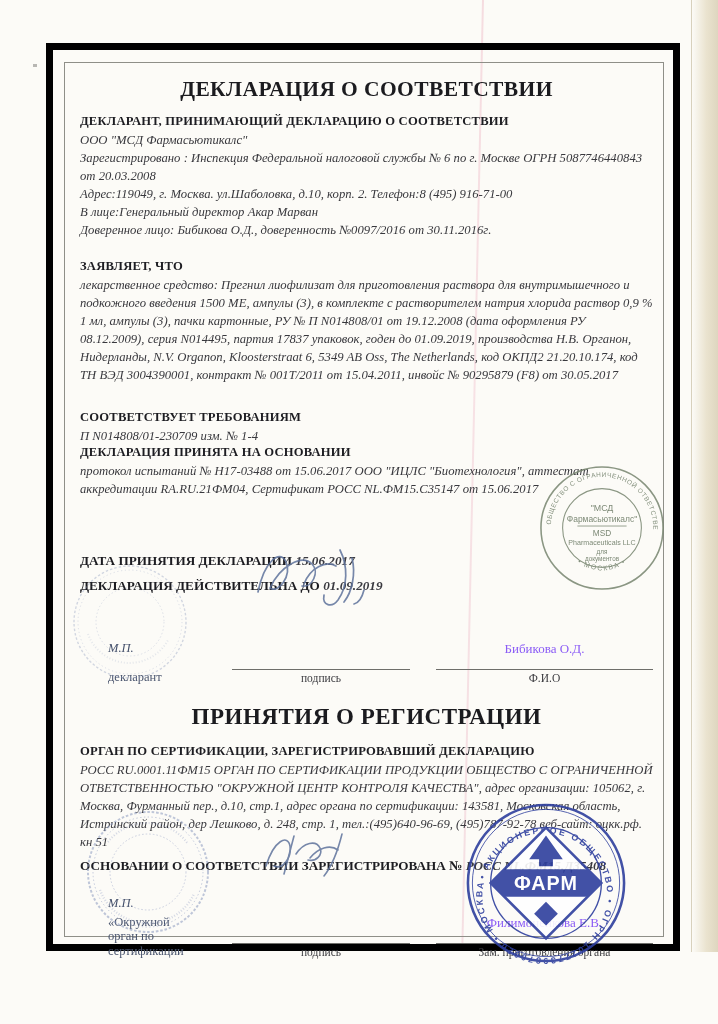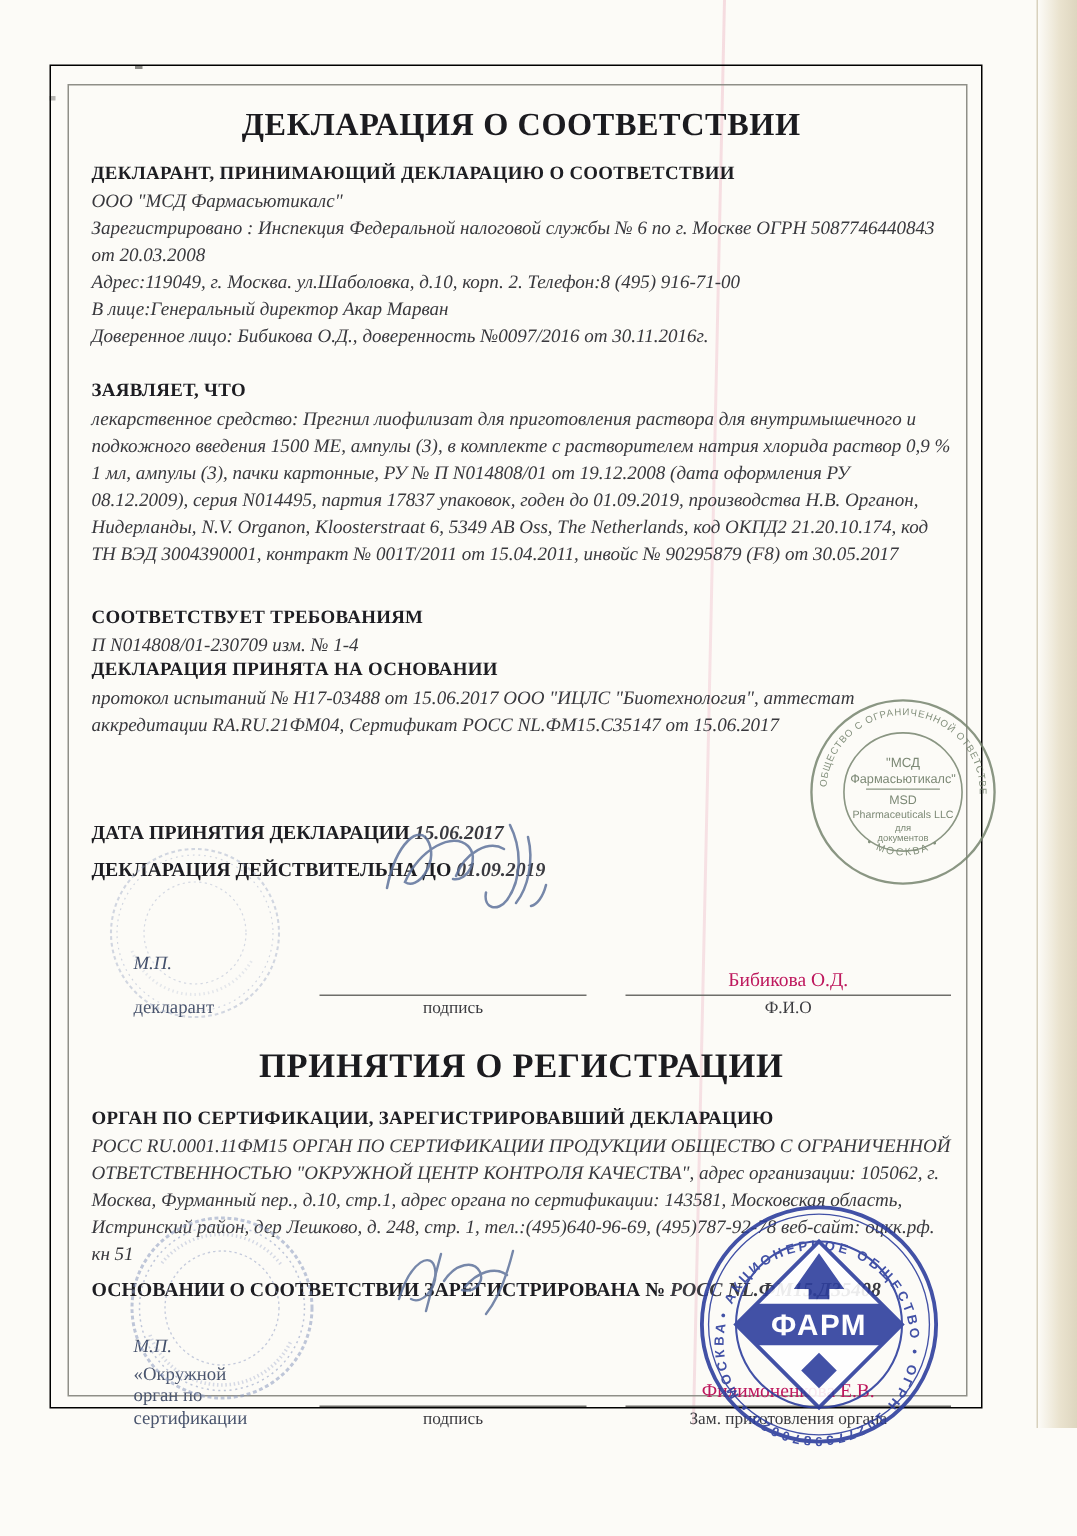--- a/index.html
+++ b/index.html
@@ -15,22 +15,22 @@
     background: linear-gradient(to right, rgba(235,228,210,0) 0%, #eae3cf 55%, #ded6bf 100%);
     border-left: 1px solid #d8d1bd;
   }
   .speck { position:absolute; background:#8a8a85; }
   .crease {
     position:absolute; left:482px; top:0; width:2px; height:950px;
     background: linear-gradient(to bottom, #f0c3cd 0%, #f3cdd6 40%, #efc9d2 100%);
     opacity:.55; transform: rotate(1.25deg); transform-origin: top left;
   }
   .frame {
-    position:absolute; left:33px; top:43px; width:620px; height:894px;
-    border:1px solid #000000;
+    position:absolute; left:46px; top:43px; width:620px; height:894px;
+    border:7px solid #000000;
   }
   .frame-inner {
     position:absolute; left:11px; top:12px; right:9px; bottom:7px;
     border:1px solid #8f8f88;
   }
   .content {
     position:absolute; left:15px; right:10px; top:6px;
     color:#2e2e32;
   }
   .doc-title {
@@ -50,21 +50,21 @@
     color:#1b1b1f; margin:20px 0 14px 0;
   }
   .sig-row { display:flex; align-items:flex-end; margin-top:14px; height:72px; }
   .sig-left { width:152px; padding-left:28px; box-sizing:border-box; }
   .sig-mp { font-style:italic; font-size:12.5px; color:#44506b; margin-bottom:14px; }
   .sig-role { font-size:12.5px; color:#4a556e; line-height:14.5px; }
   .sig-mid { width:178px; text-align:center; }
   .sig-line { border-bottom:1.2px solid #6e6e6a; height:30px; }
   .sig-label { font-size:11.5px; color:#3c3c40; padding-top:2px; }
   .sig-right { flex:1; text-align:center; margin-left:26px; }
-  .sig-name { font-size:13px; color:#be185d; padding-bottom:2px; }
+  .sig-name { font-size:13px; color:#8b5cf6; padding-bottom:12px; }
   .sig-name-line { border-bottom:1.2px solid #6e6e6a; }
   .stamp { position:absolute; }
   svg text { font-family:"Liberation Sans","DejaVu Sans",sans-serif; }
 </style>
 </head>
 <body>
 
 <div class="page">
 
   <div class="edge-band"></div>

